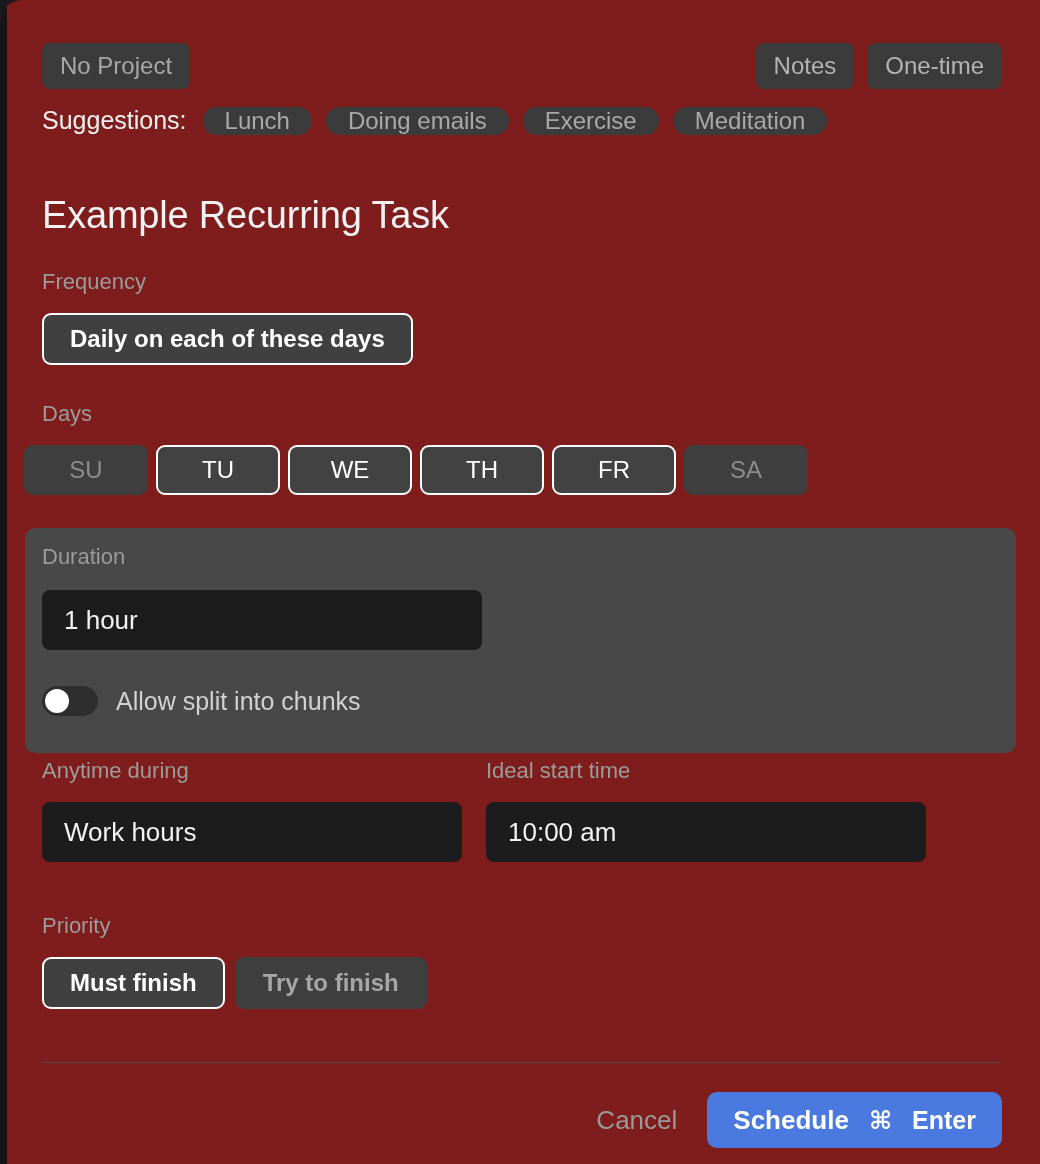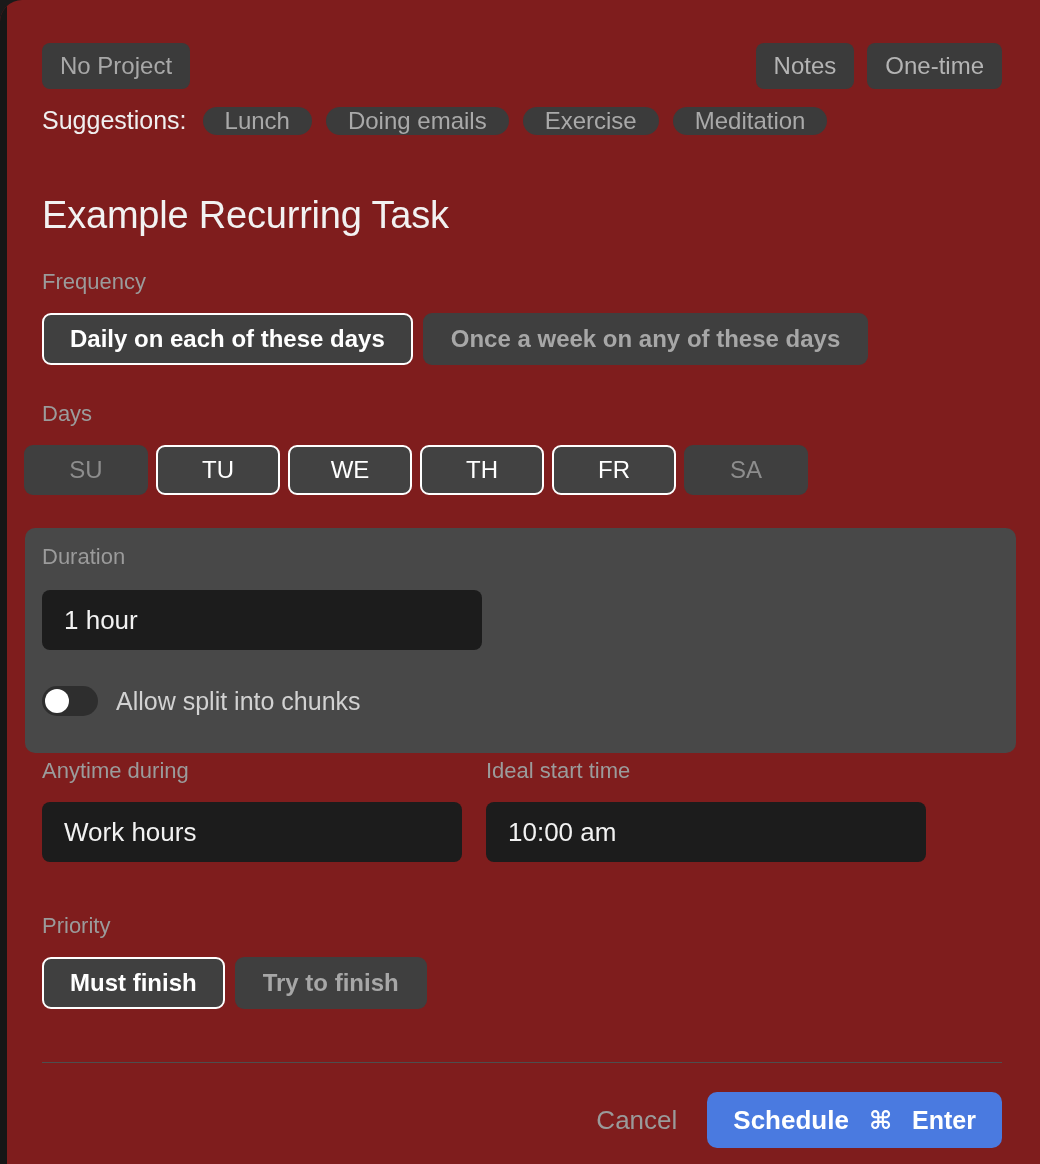--- a/index.html
+++ b/index.html
@@ -329,21 +329,20 @@
       <button class="chip">Exercise</button>
       <button class="chip">Meditation</button>
     </div>
 
     <div class="task-title">Example Recurring Task</div>
 
     <div id="lbl-frequency" class="field-label">Frequency</div>
 
     <div class="freq-row">
       <button class="seg-btn selected">Daily on each of these days</button>
-      <button class="seg-btn">Once a week on any of these days</button>
     </div>
 
     <div id="lbl-days" class="field-label">Days</div>
 
     <div class="days-row">
       <button class="day-btn">SU</button>
       <button class="day-btn selected">TU</button>
       <button class="day-btn selected">WE</button>
       <button class="day-btn selected">TH</button>
       <button class="day-btn selected">FR</button>

